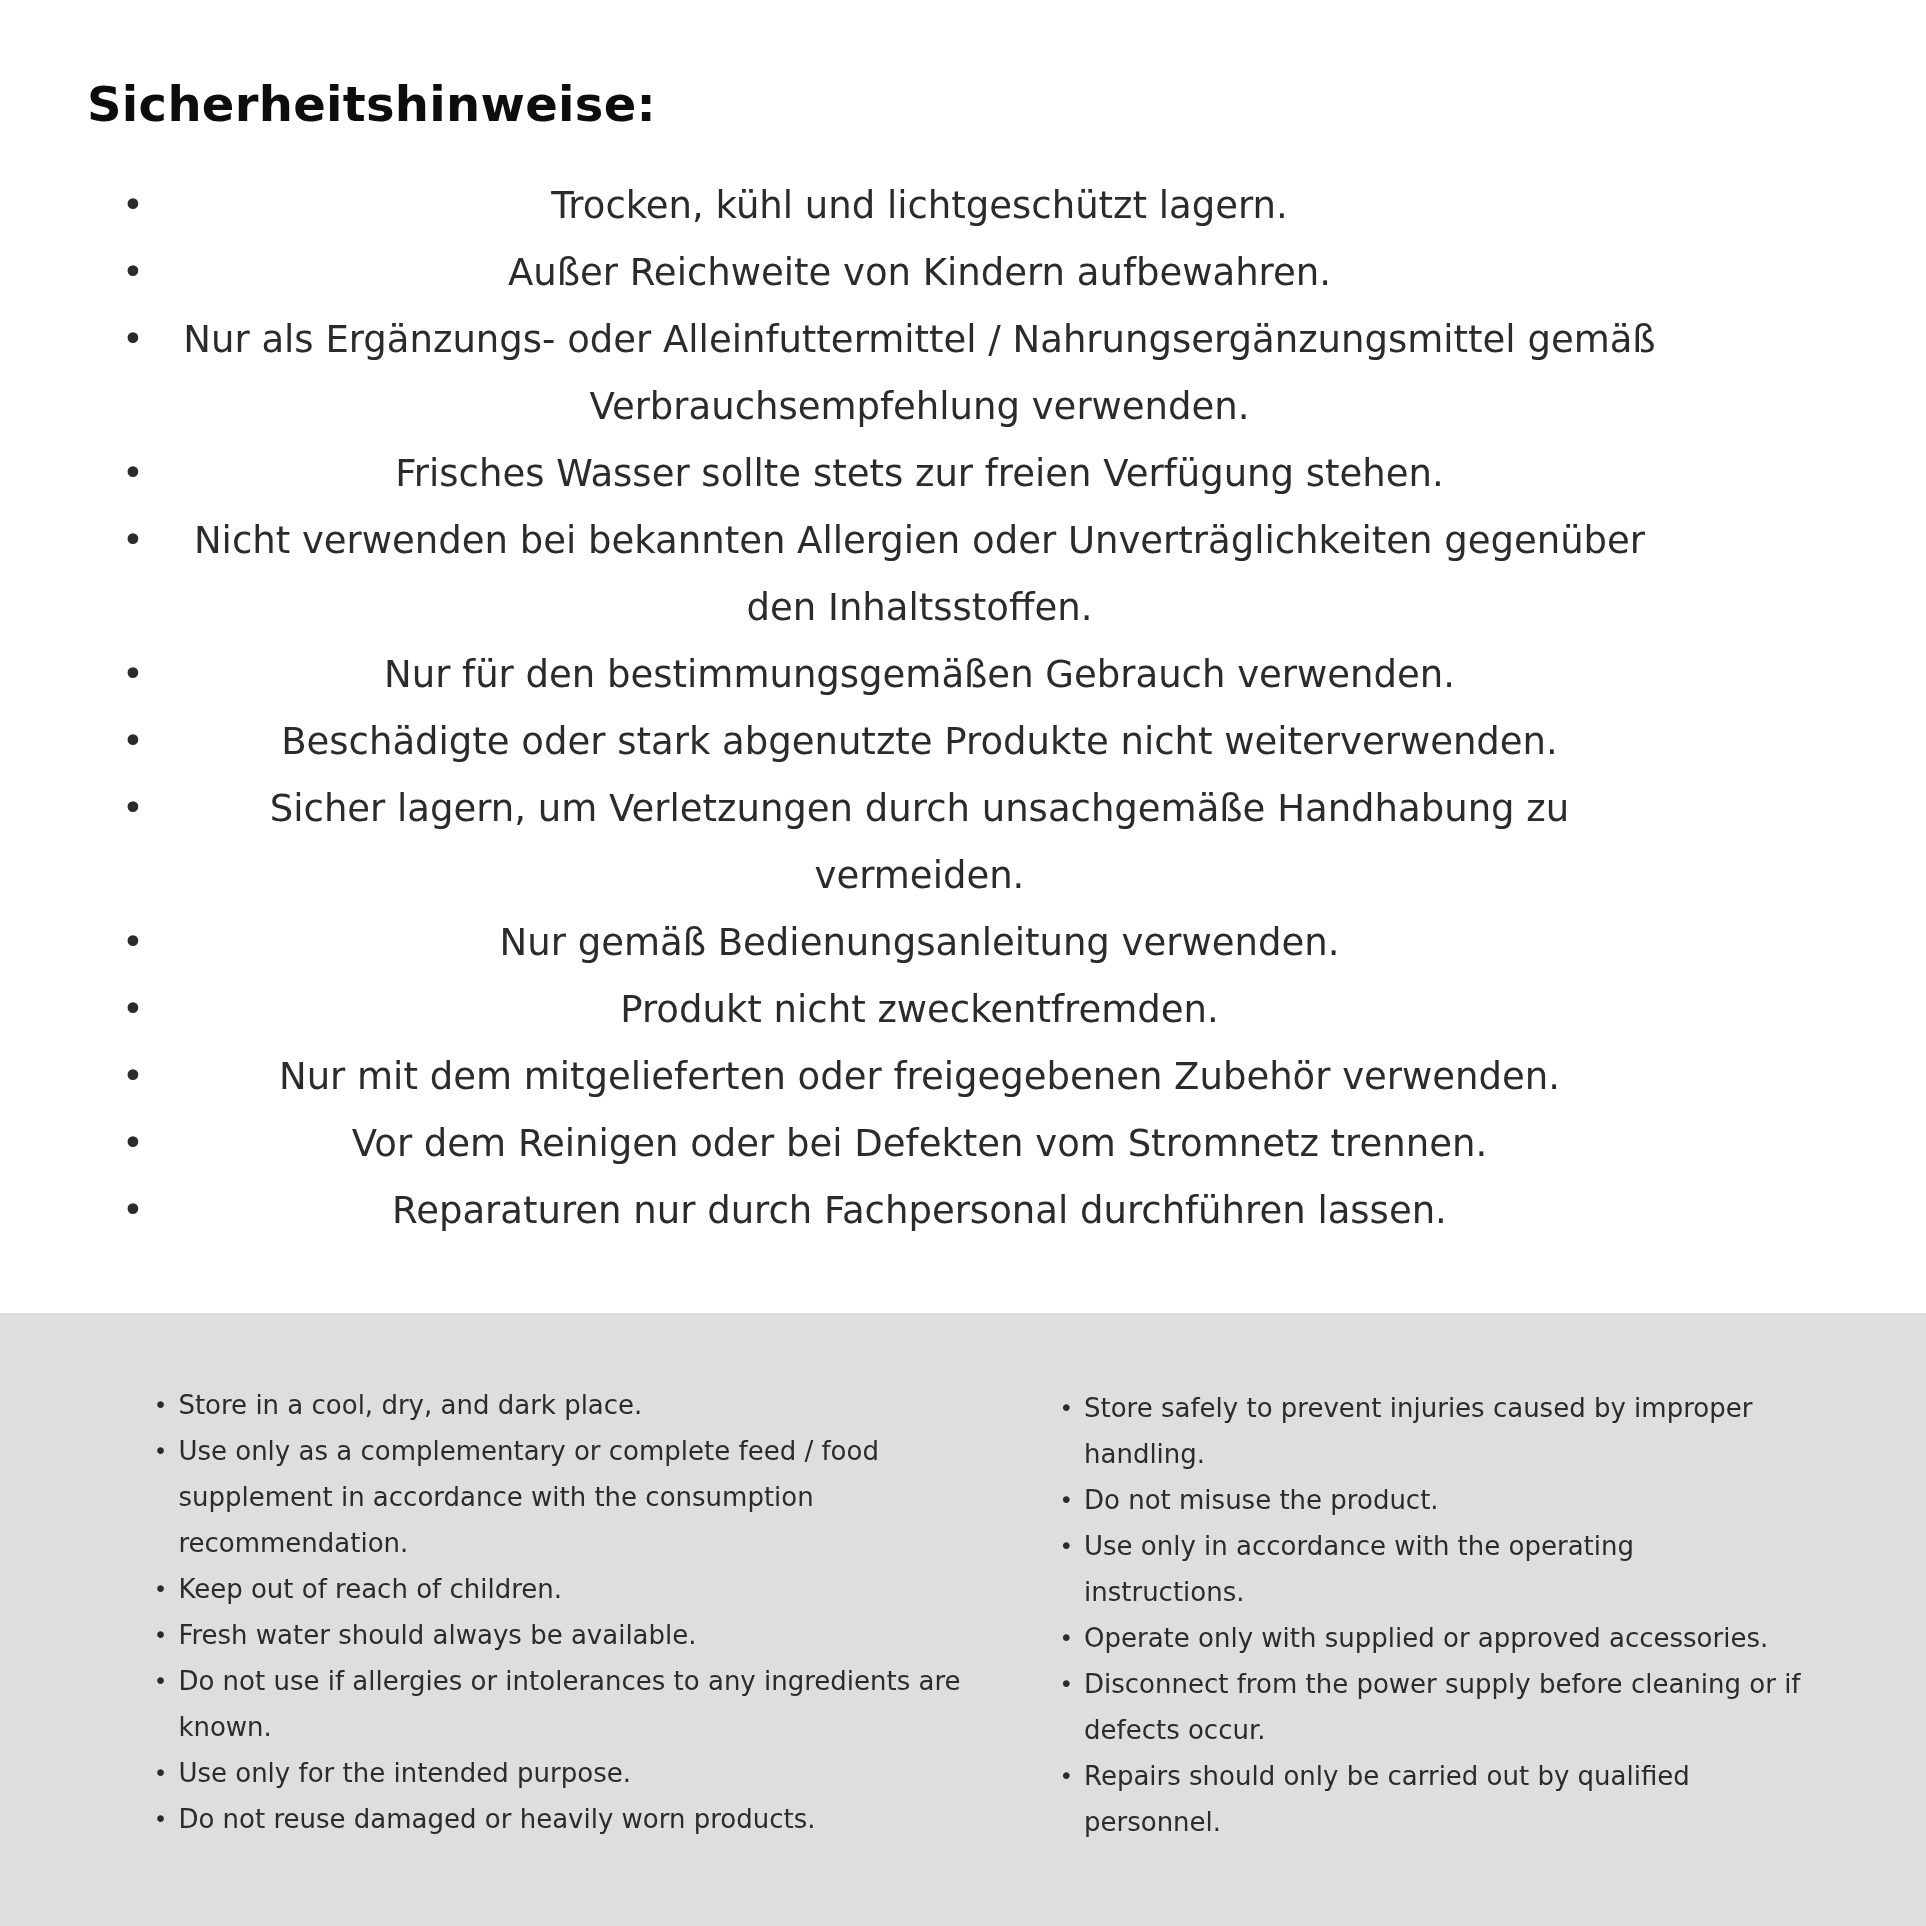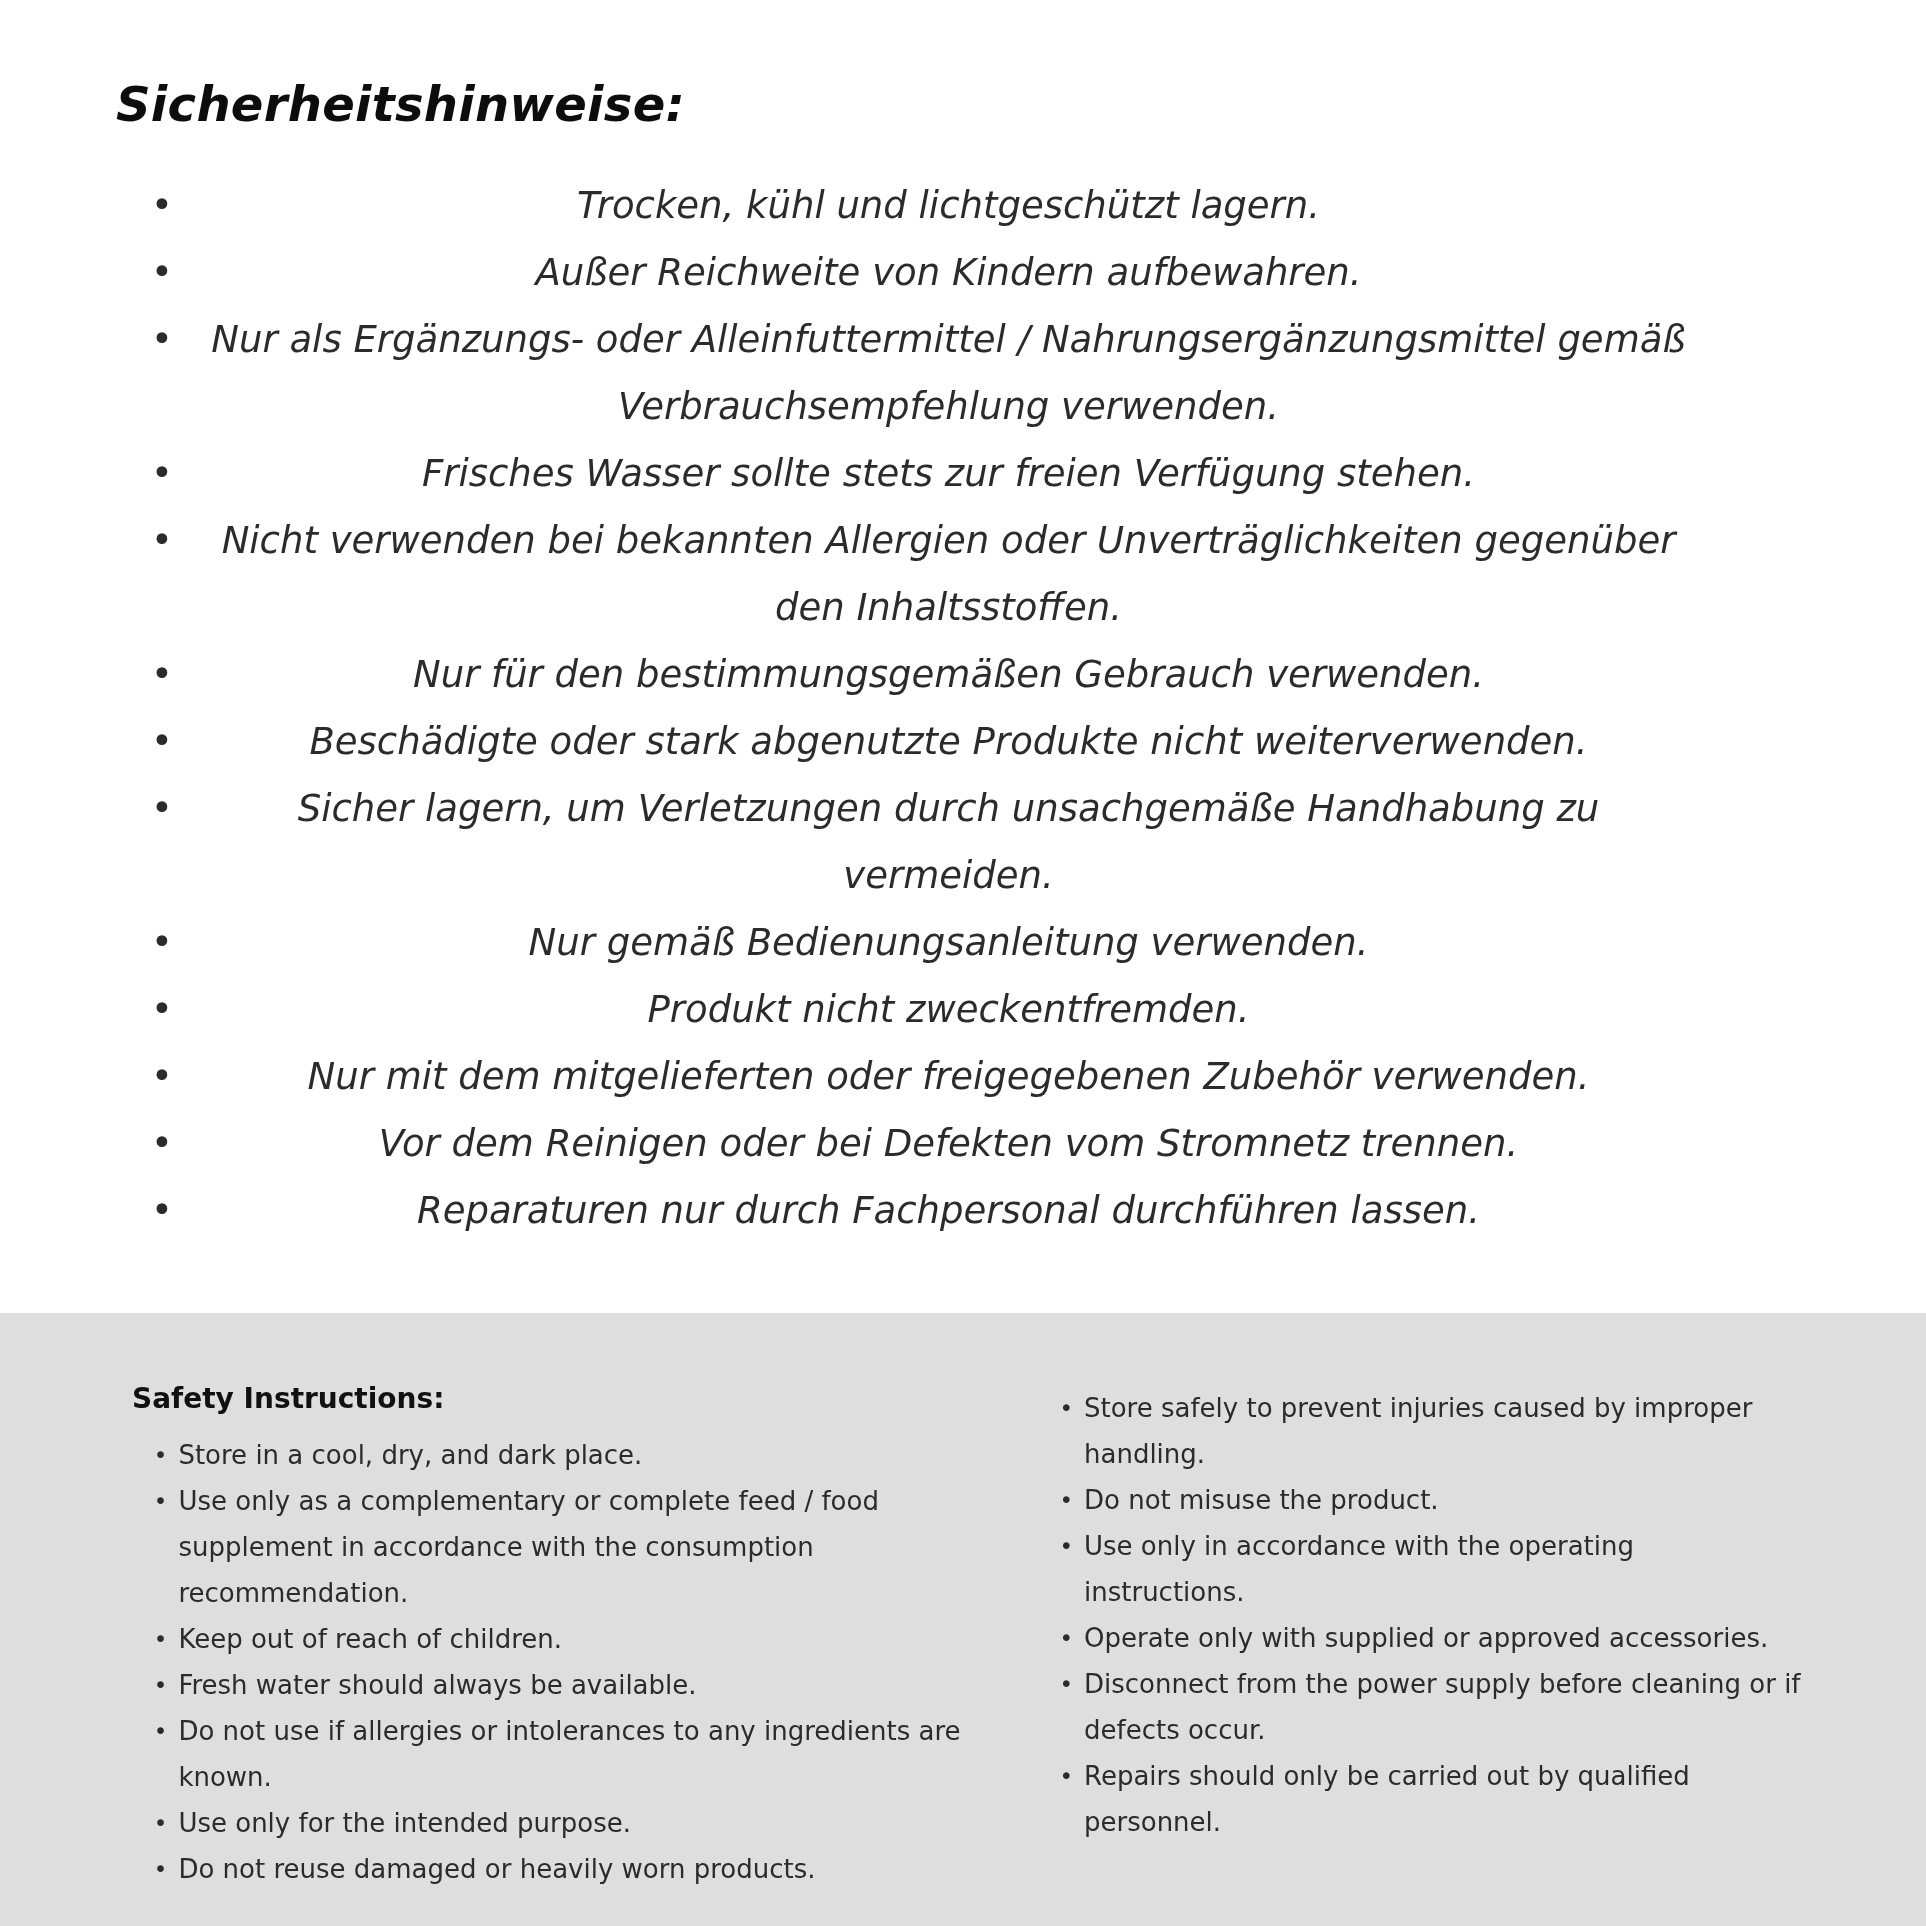--- a/index.html
+++ b/index.html
@@ -16,22 +16,21 @@
     width: 1926px;
     height: 1926px;
     display: flex;
     flex-direction: column;
     overflow: hidden;
   }
 
   
   .section-german {
     flex: 1 1 auto;
-    padding: 76px 96px 0 116px;
-    font-style: italic;
+    padding: 76px 96px 0 87px;
   }
 
   .german-title {
     font-size: 48px;
     font-weight: 700;
     color: #0d0d0d;
     letter-spacing: 0.3px;
   }
 
   .german-list {
@@ -131,21 +130,20 @@
 
         <li>Vor dem Reinigen oder bei Defekten vom Stromnetz trennen.</li>
 
         <li>Reparaturen nur durch Fachpersonal durchführen lassen.</li>
       </ul>
   </section>
 
   <section class="section-english">
 
     <div class="english-col-left">
-      <h2 class="english-title">Safety Instructions:</h2>
 
       <ul class="english-list">
 
           <li>Store in a cool, dry, and dark place.</li>
 
           <li>Use only as a complementary or complete feed / food supplement in accordance with the consumption recommendation.</li>
 
           <li>Keep out of reach of children.</li>
 
           <li>Fresh water should always be available.</li>

